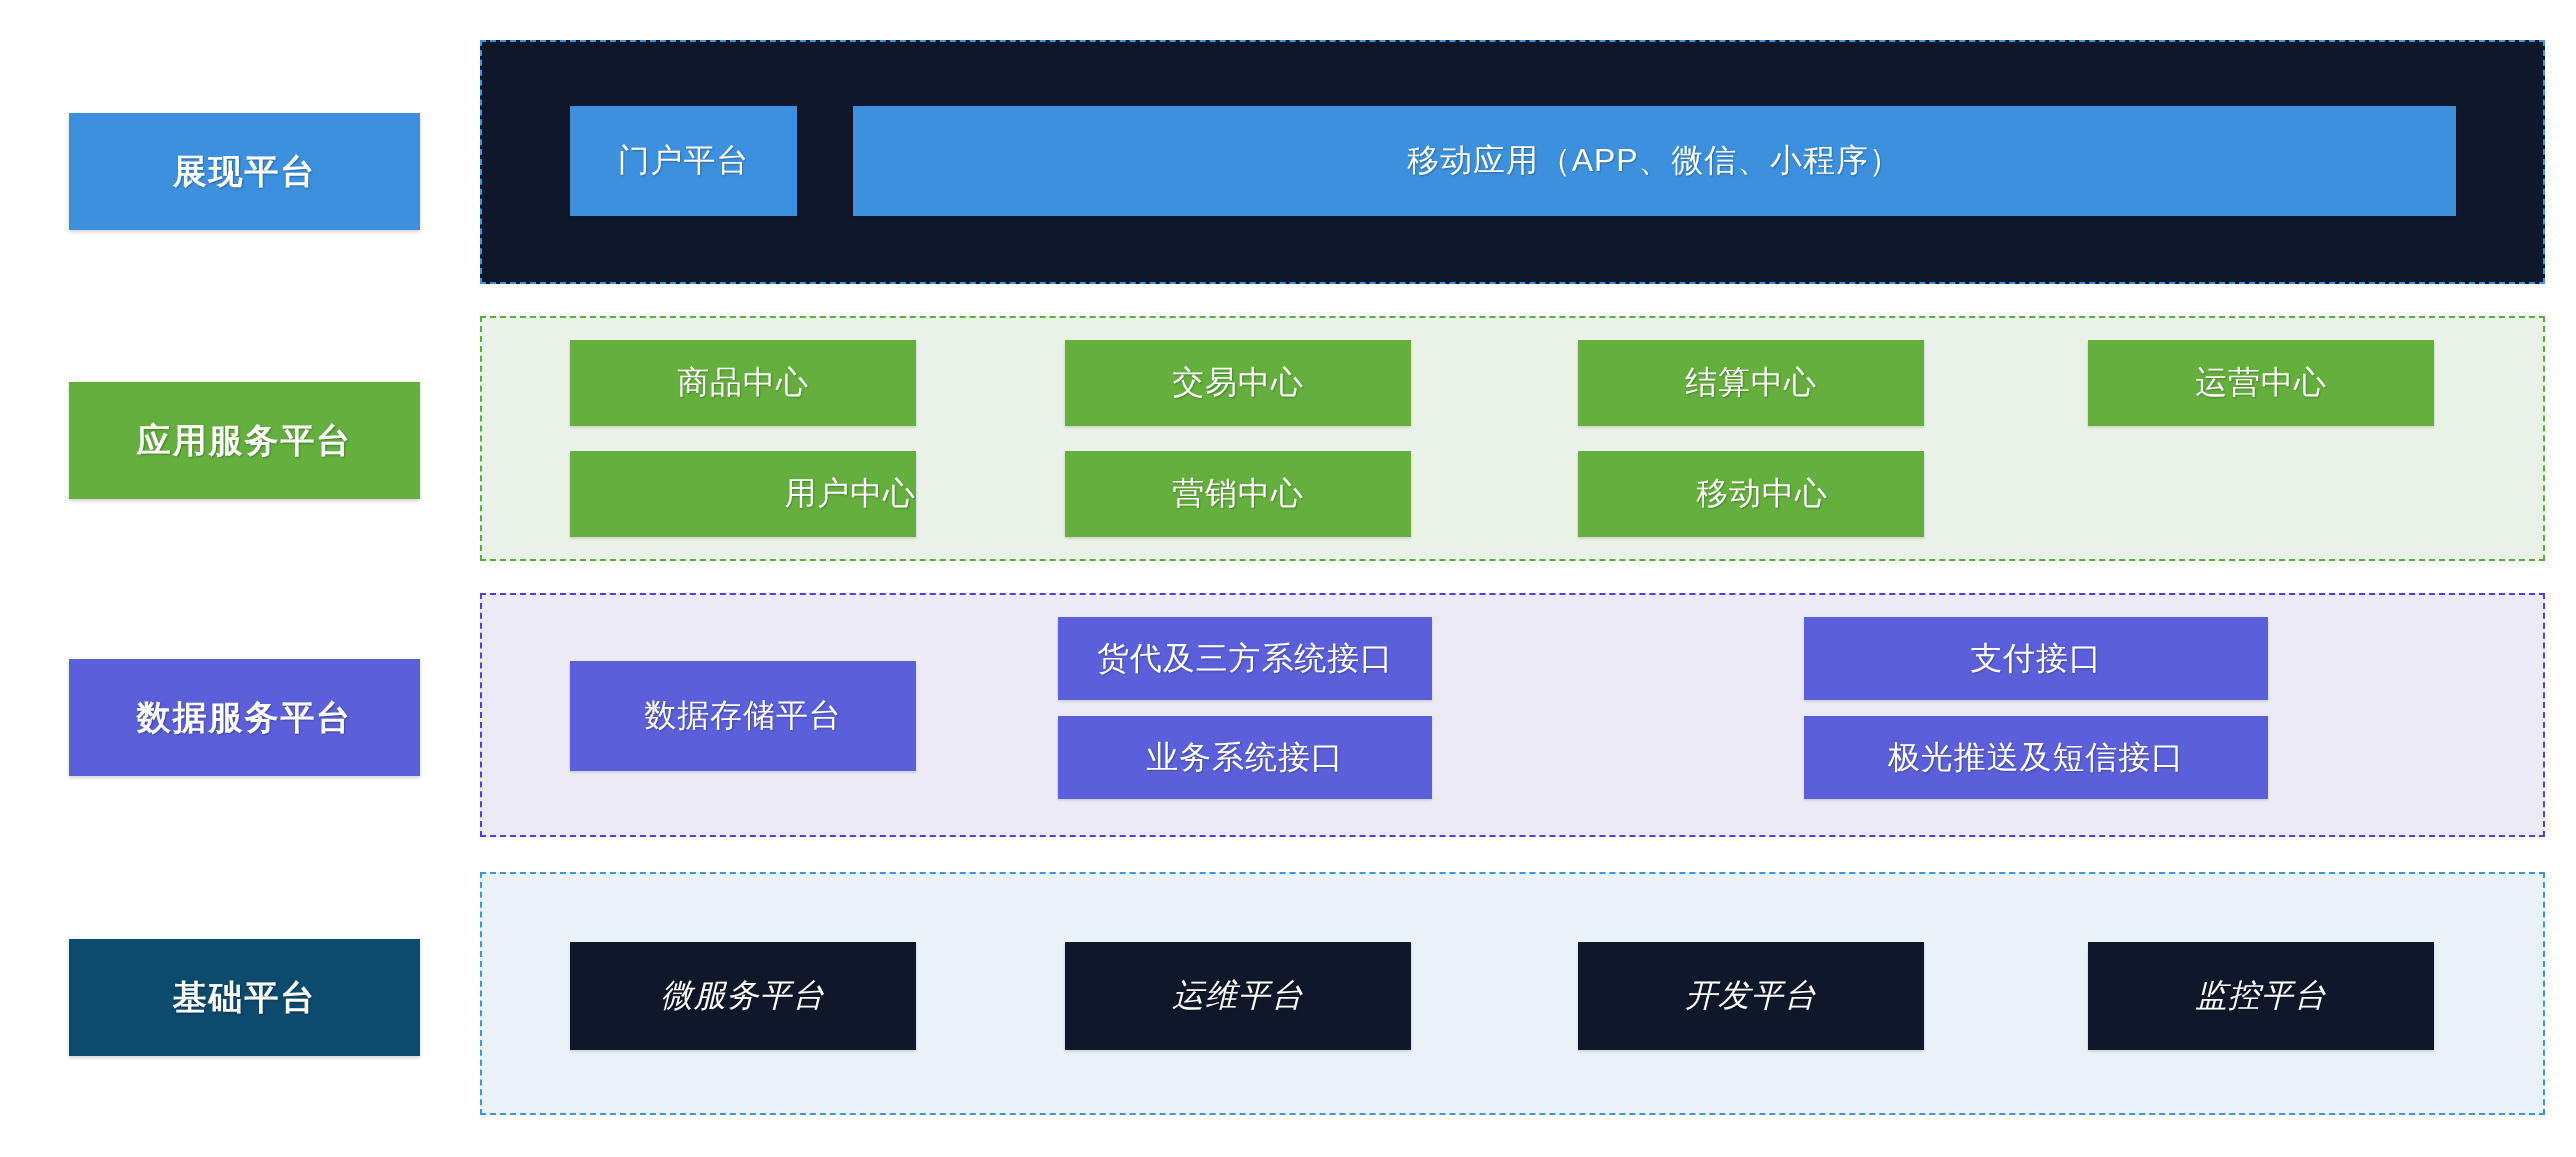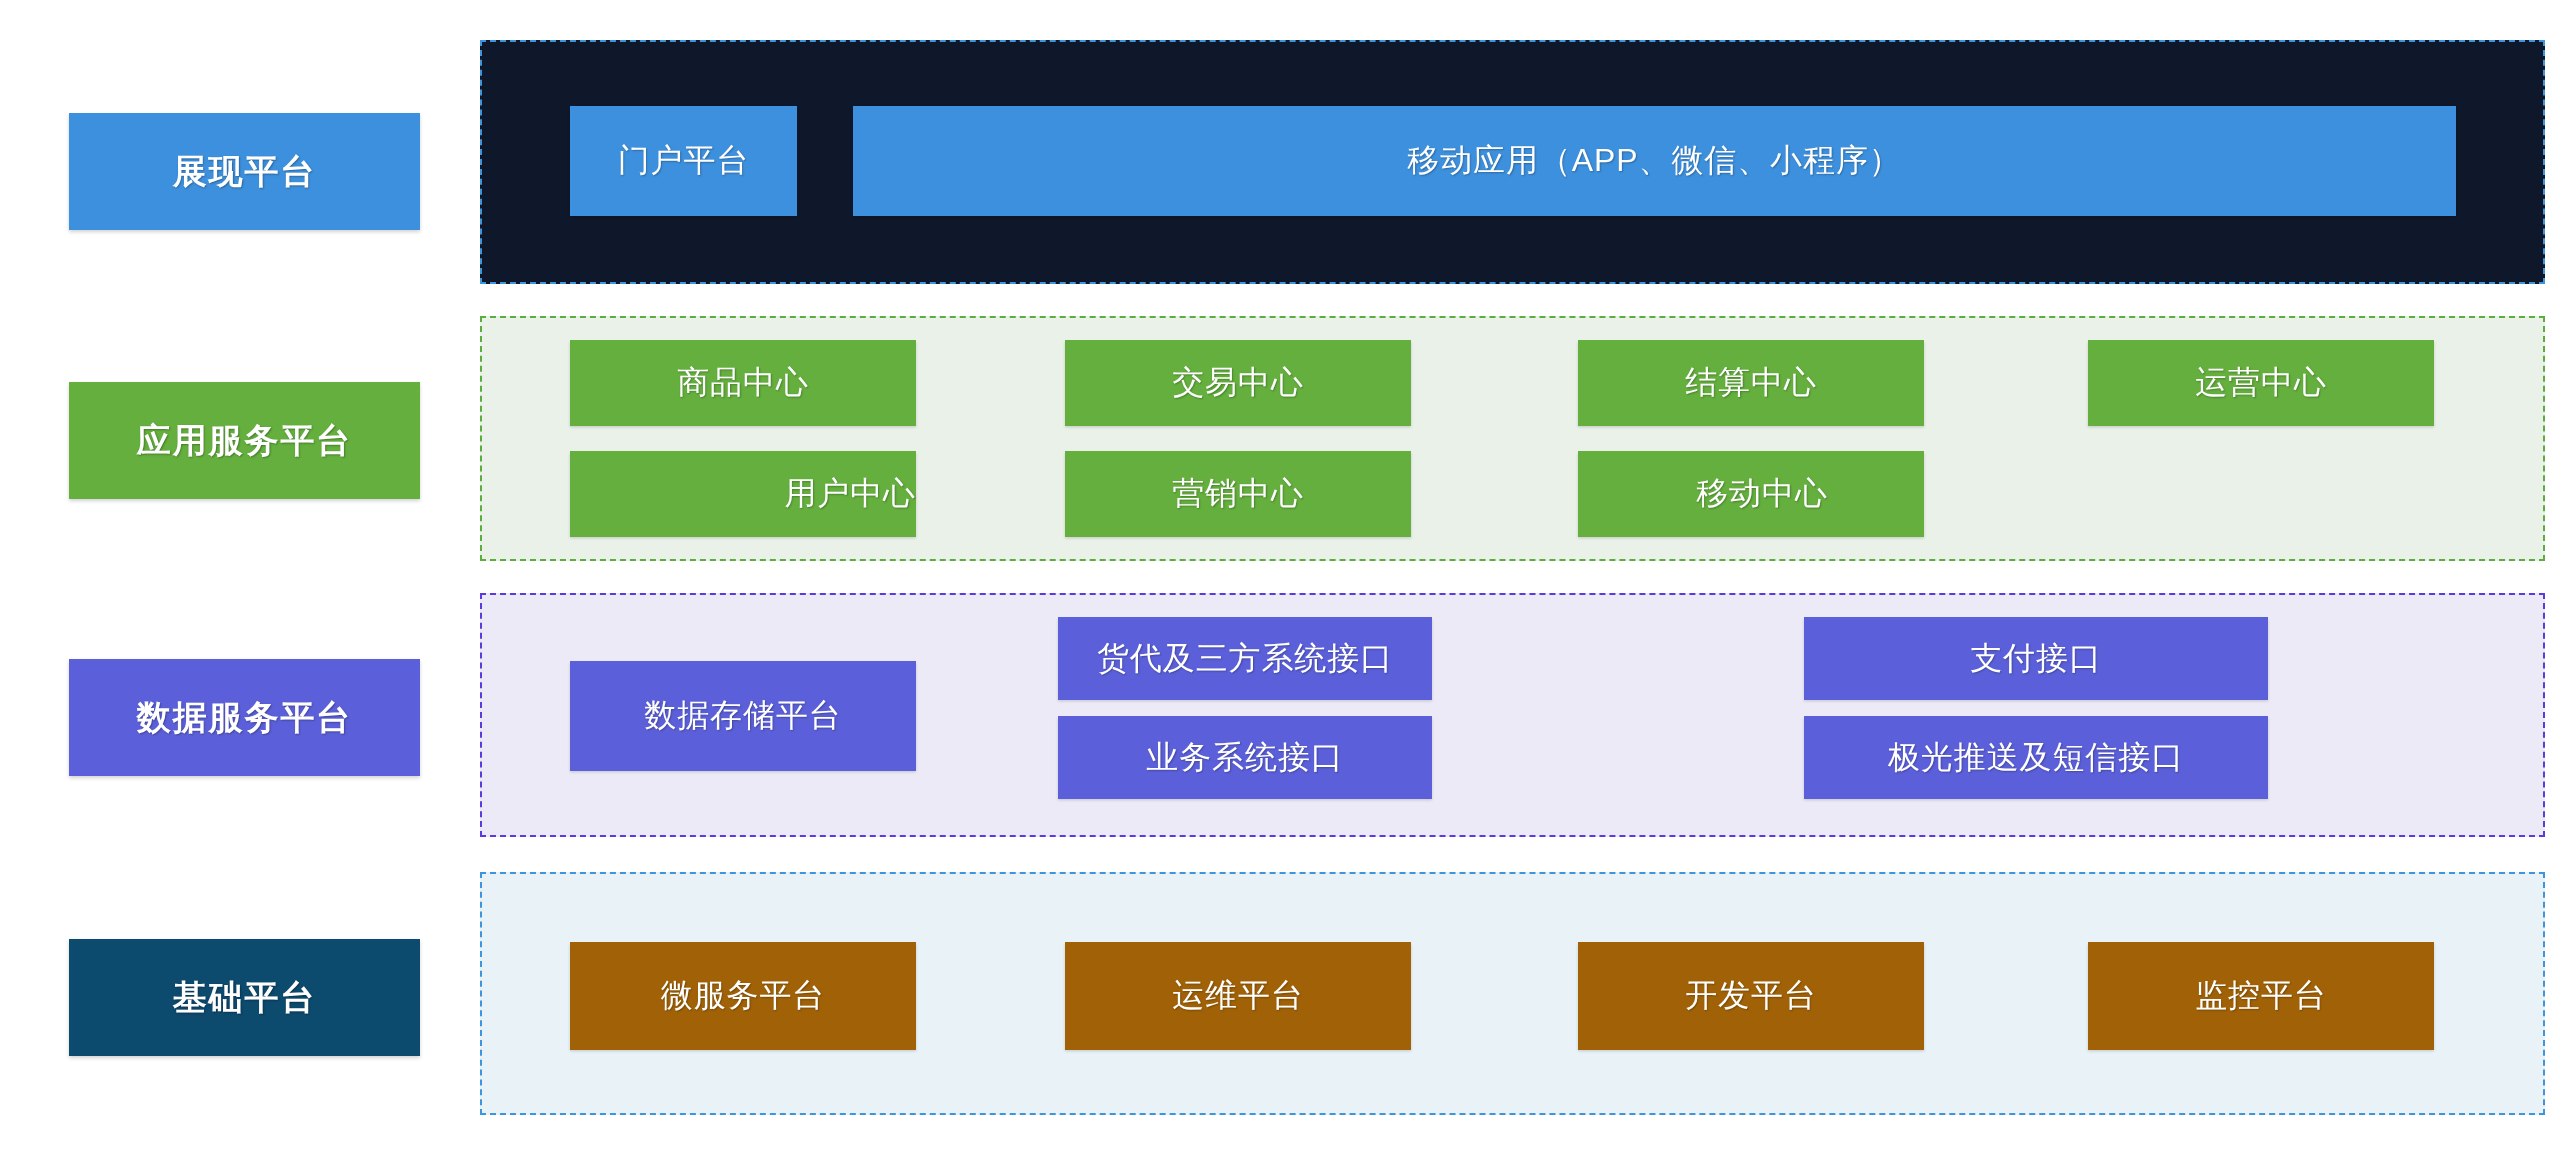--- a/index.html
+++ b/index.html
@@ -76,21 +76,21 @@
     font-size: 32px;
     font-weight: normal;
     letter-spacing: 0.9px;
     text-shadow: 0.9px 0.9px 1.9px rgba(0,0,0,0.28);
     box-shadow: 0 1.9px 2.8px rgba(0,0,0,0.16);
     white-space: nowrap;
   }
   .card.blue   { background: #3D90DD; }
   .card.green  { background: #64AF3D; }
   .card.purple { background: #5B60DA; }
-  .card.slate  { background: #a16207; }
+  .card.slate  { background: #0f172a; font-style: italic; }
 </style>
 </head>
 <body>
 
 <div id="diagram">
 
   <div class="layer-row">
 
     <div class="layer-label blue" style="top:113px;">
       <span>展现平台</span>

